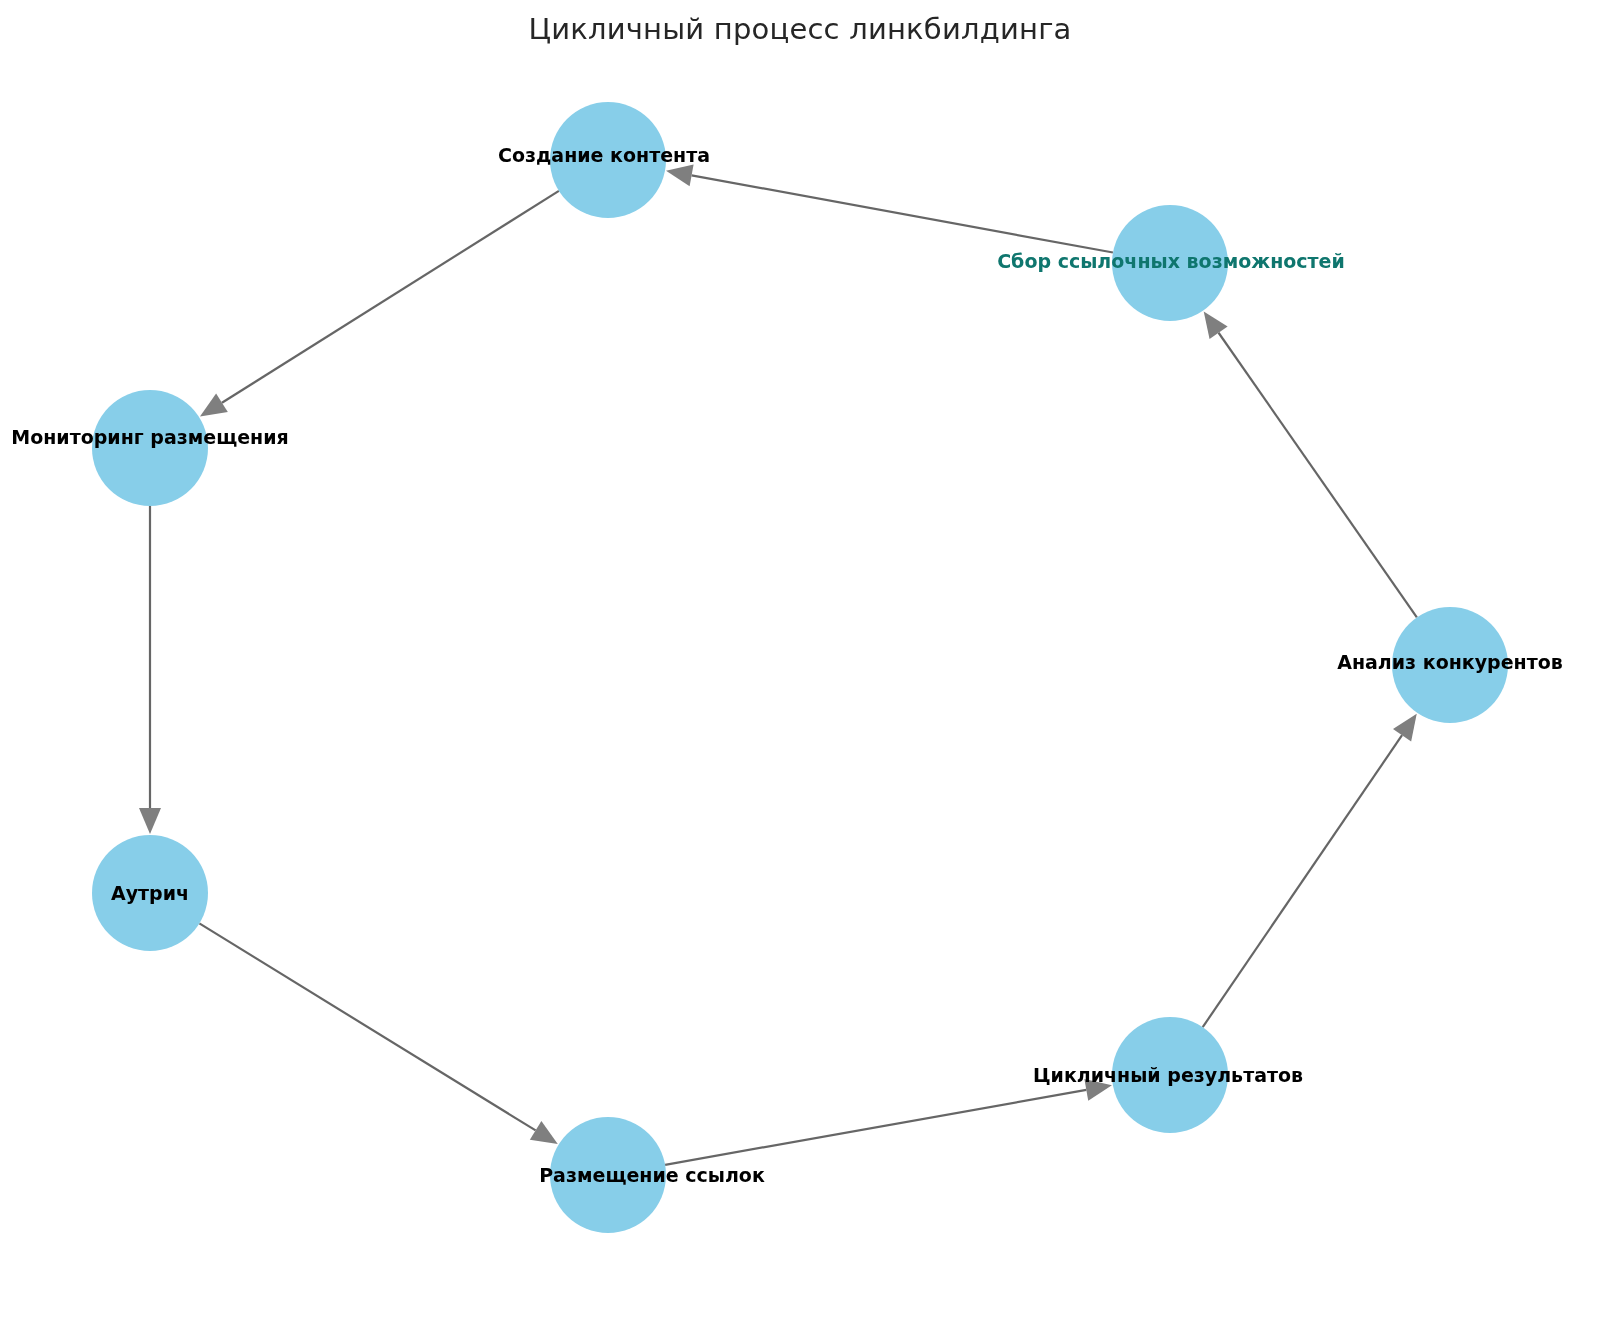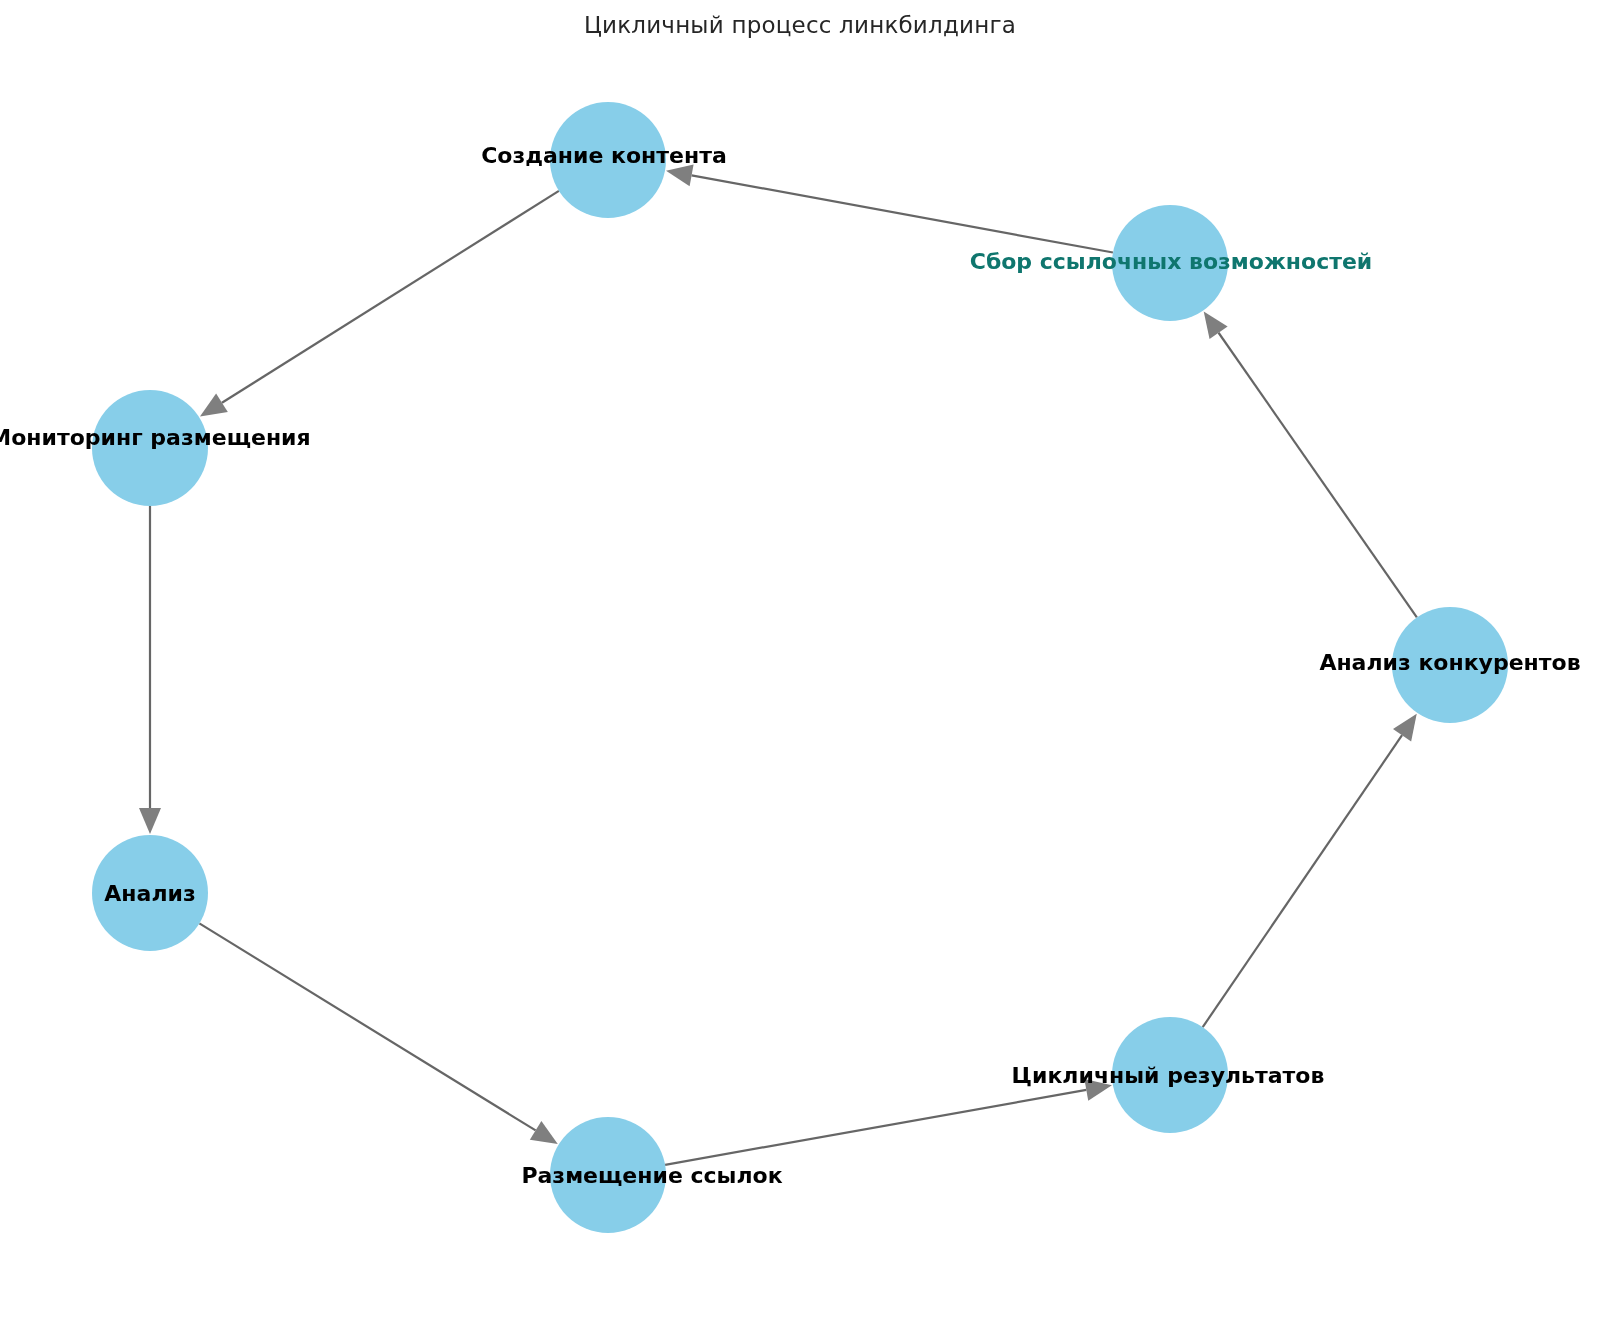--- a/index.html
+++ b/index.html
@@ -19,36 +19,36 @@
     height: 1324px;
     background: #ffffff;
   }
   #chart-title {
     position: absolute;
     left: 0;
     top: 12px;
     width: 1600px;
     text-align: center;
     font-family: "DejaVu Sans", sans-serif;
-    font-size: 23px;
+    font-size: 29px;
     font-weight: 400;
     color: #262626;
     letter-spacing: 0.2px;
   }
   #graph-svg {
     position: absolute;
     left: 0;
     top: 0;
     width: 1600px;
     height: 1324px;
   }
   .node-label {
     position: absolute;
     font-family: "DejaVu Sans", sans-serif;
-    font-size: 22px;
+    font-size: 19px;
     font-weight: bold;
     color: #000000;
     white-space: nowrap;
     transform: translate(-50%, -50%);
     pointer-events: none;
   }
 </style>
 </head>
 <body>
 
@@ -83,17 +83,17 @@
         <circle cx="150" cy="448" r="58" fill="#87cee9"></circle>
       </g>
   </svg>
 
   <div id="labels-layer">
       <div class="node-label" style="left: 604px; top: 155px; color: rgb(0, 0, 0);">Создание контента</div>
       <div class="node-label" style="left: 1171px; top: 261px; color: #0f766e;">Сбор ссылочных возможностей</div>
       <div class="node-label" style="left: 1450px; top: 662px; color: rgb(0, 0, 0);">Анализ конкурентов</div>
       <div class="node-label" style="left: 1168px; top: 1075px; color: rgb(0, 0, 0);">Цикличный результатов</div>
       <div class="node-label" style="left: 604px; top: 1175px; color: rgb(0, 0, 0); margin-left: 48px;">Размещение ссылок</div>
-      <div class="node-label" style="left: 150px; top: 893px; color: rgb(0, 0, 0);">Анализ</div>
+      <div class="node-label" style="left: 150px; top: 893px; color: rgb(0, 0, 0);">Аутрич</div>
       <div class="node-label" style="left: 150px; top: 437px; color: rgb(0, 0, 0);">Мониторинг размещения</div>
     </div>
 
 </div>
 
 </body></html>

